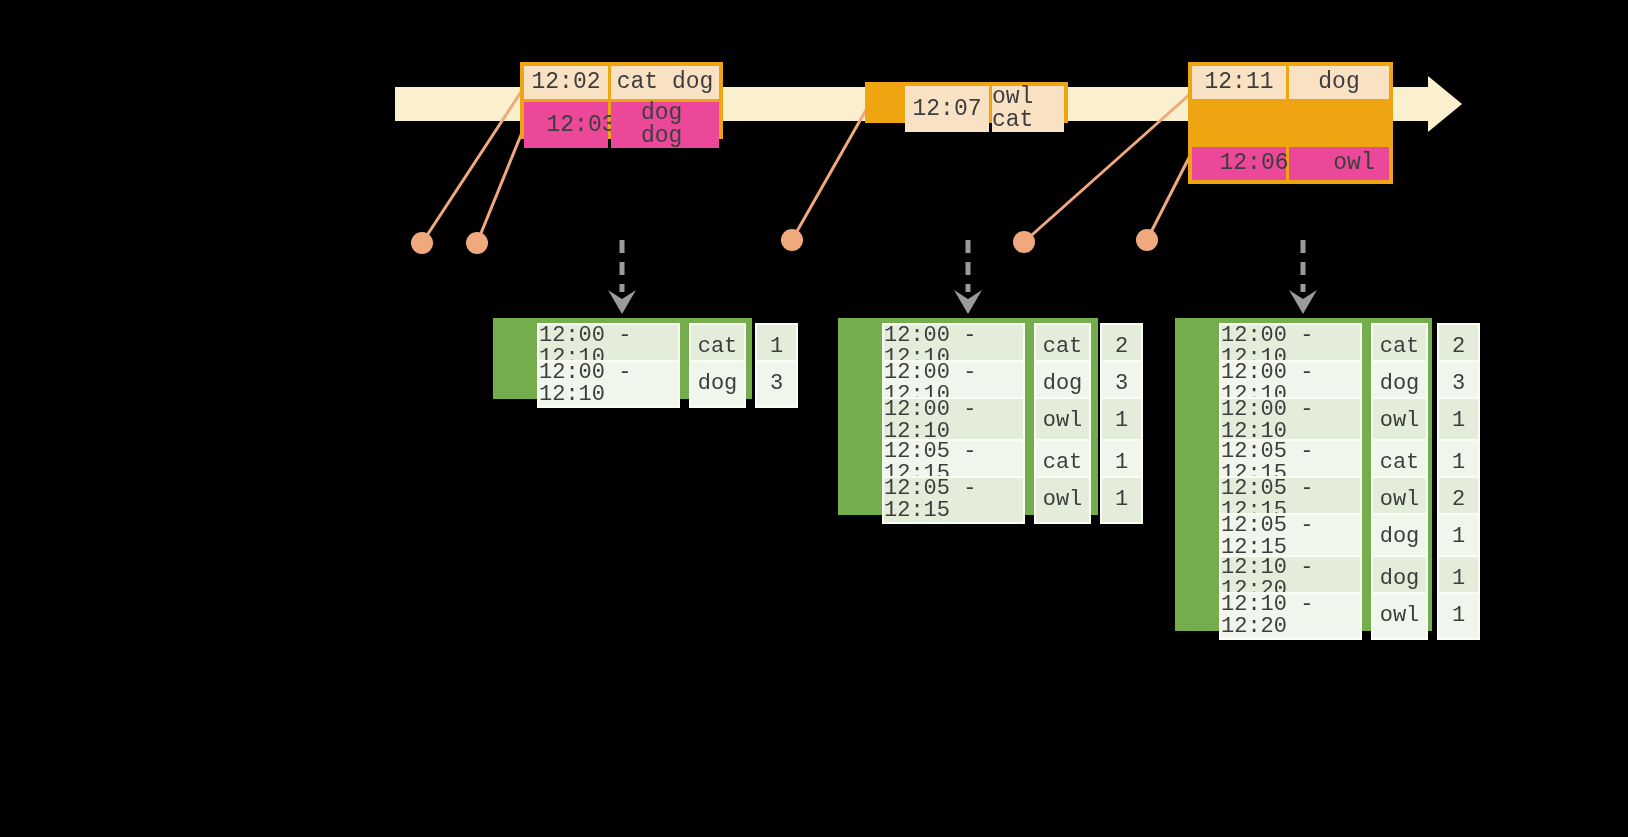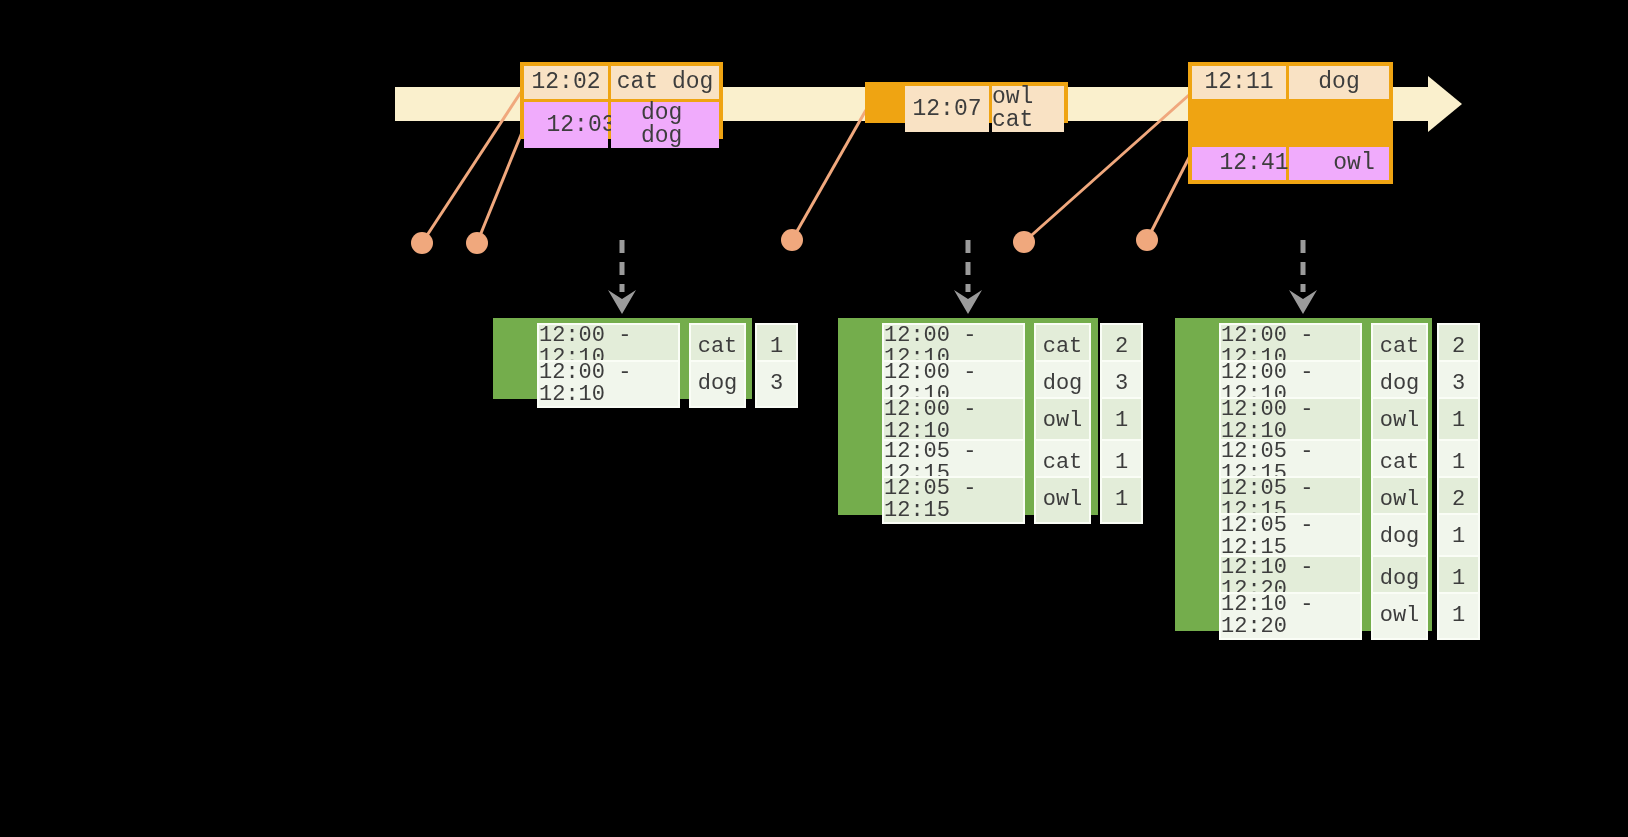--- a/index.html
+++ b/index.html
@@ -13,21 +13,21 @@
   .event-table{
     position:absolute;z-index:2;background:#efa412;padding:4px;
     display:flex;flex-direction:column;gap:3px;box-sizing:border-box;
   }
   .event-row{display:grid;grid-template-columns:84px 1fr;gap:3px;height:33px;}
   .event-row .cell{
     display:flex;align-items:center;justify-content:center;
     font-size:23px;line-height:1;
   }
   .fill-peach{background:#f9e2c4;}
-  .fill-cream{background:#f0abfc;padding-left:30px;}
+  .fill-cream{background:#ec4899;padding-left:30px;}
 
   
   .result-table{
     position:absolute;z-index:2;background:#74ad4c;padding:5px;
     display:flex;flex-direction:column;gap:3px;box-sizing:border-box;
   }
   .result-row{display:grid;grid-template-columns:143px 57px 43px;gap:9px;height:34px;padding-left:39px;}
   .result-row.group-end{margin-bottom:5px;}
   .result-row .cell{
     display:flex;align-items:center;justify-content:center;
@@ -92,21 +92,21 @@
       <div class="cell fill-peach">owl cat</div>
     </div>
   </div>
 
   <div class="event-table" style="left:1188px;top:62px;width:205px;gap:48px;">
     <div class="event-row" style="grid-template-columns:94px 1fr;">
       <div class="cell fill-peach">12:11</div>
       <div class="cell fill-peach">dog</div>
     </div>
     <div class="event-row" style="grid-template-columns:94px 1fr;">
-      <div class="cell fill-cream">12:41</div>
+      <div class="cell fill-cream">12:06</div>
       <div class="cell fill-cream">owl</div>
     </div>
   </div>
 
   <div class="result-table" style="left:493px;top:318px;width:259px;">
     <div class="result-row">
       <div class="cell fill-gdark">12:00 - 12:10</div>
       <div class="cell fill-gdark">cat</div>
       <div class="cell fill-gdark">1</div>
     </div>

